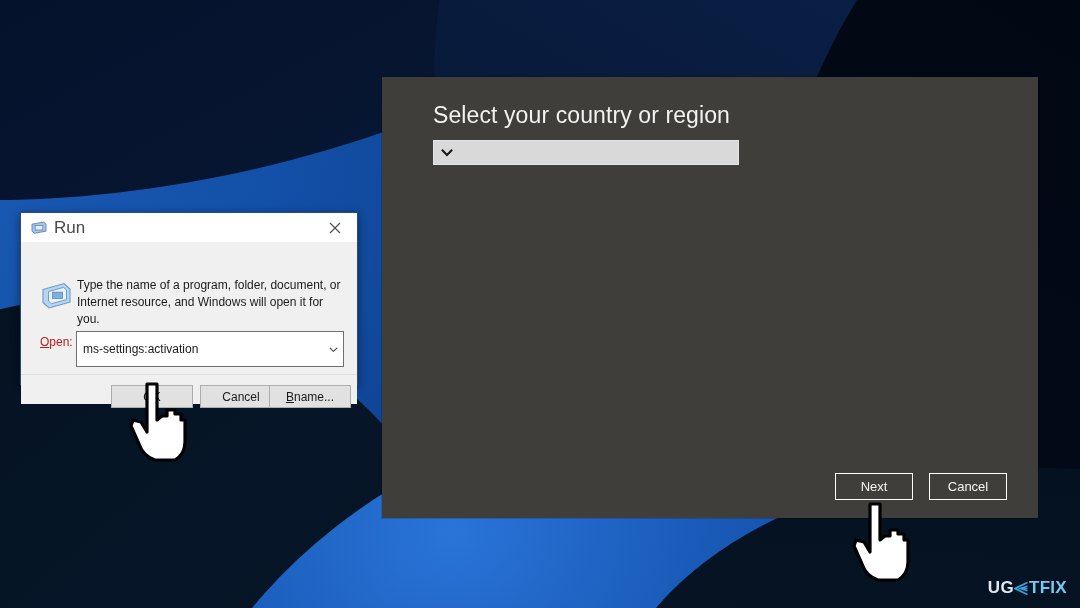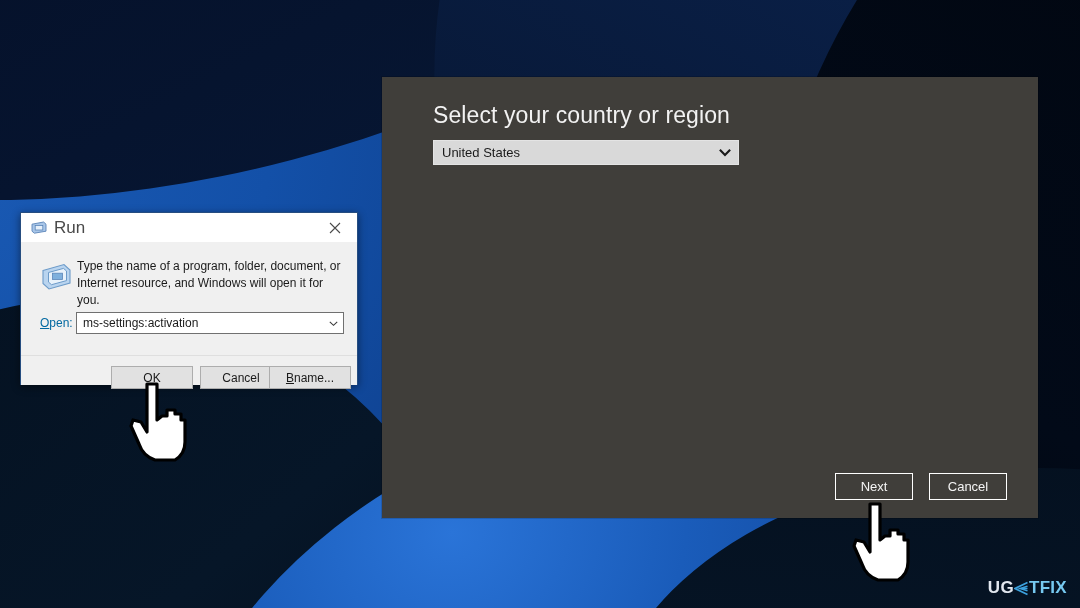--- a/index.html
+++ b/index.html
@@ -216,20 +216,21 @@
     height: 29px;
     display: flex;
     align-items: center;
     justify-content: center;
     cursor: default;
   }
   #run-body {
     position: relative;
     height: 113px;
     background: #f0f0f0;
+    margin-top: 19px;
   }
   #run-big-icon {
     position: absolute;
     left: 19px;
     top: 18px;
     width: 33px;
     height: 33px;
   }
   #run-desc {
     position: absolute;
@@ -238,29 +239,29 @@
     width: 265px;
     font-size: 12px;
     color: #1a1a1a;
     line-height: 17px;
   }
   #run-open-label {
     position: absolute;
     left: 19px;
     top: 74px;
     font-size: 12px;
-    color: #0369a1;
+    color: #b91c1c;
   }
   #run-open-label u { text-decoration: underline; }
   #run-combo {
     position: absolute;
     left: 55px;
     top: 70px;
     width: 268px;
-    height: 22px;
+    height: 36px;
     background: #ffffff;
     border: 1px solid #707070;
     box-sizing: border-box;
     display: flex;
     align-items: center;
   }
   #run-combo-value {
     flex: 1;
     font-size: 12px;
     color: #1a1a1a;
@@ -338,21 +339,20 @@
     <div class="wp-shape wp-dark-bottomleft"></div>
     <div class="wp-shape wp-bright-bottom"></div>
     <div class="wp-shape wp-dark-sliver"></div>
   </div>
 
   <div id="oobe-panel">
 
     <div id="oobe-title">Select your country or region</div>
 
     <div id="country-select-wrap">
-      <div id="country-select-value">United States</div>
       <div id="country-chevron">
         <svg width="14" height="14" viewBox="0 0 14 14" aria-hidden="true">
           <path d="M2.6 4.6 L7 9.1 L11.4 4.6" stroke="#1a1a1a" stroke-width="2.1" fill="none" stroke-linecap="square"></path>
         </svg>
       </div>
     </div>
 
     <button class="oobe-btn" id="btn-next">Next</button>
 
     <button class="oobe-btn" id="btn-cancel-oobe">Cancel</button>

